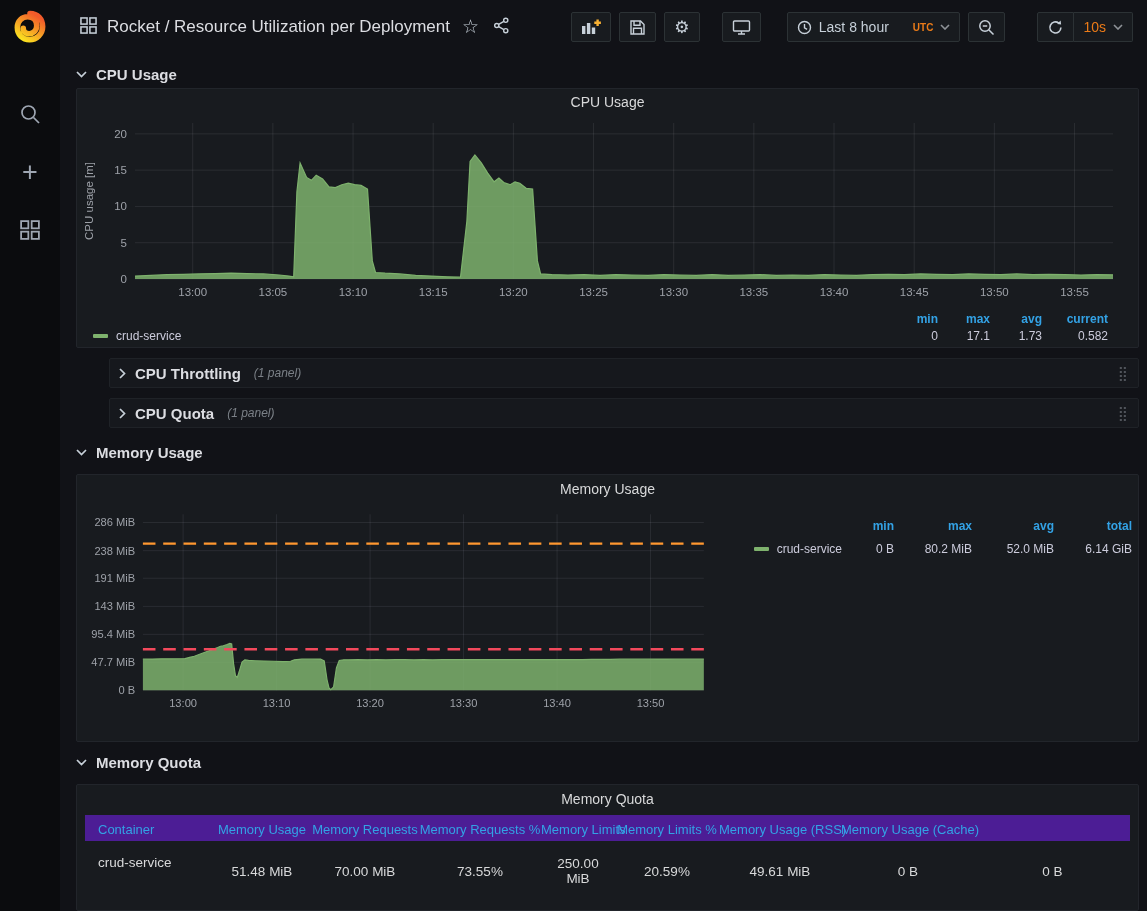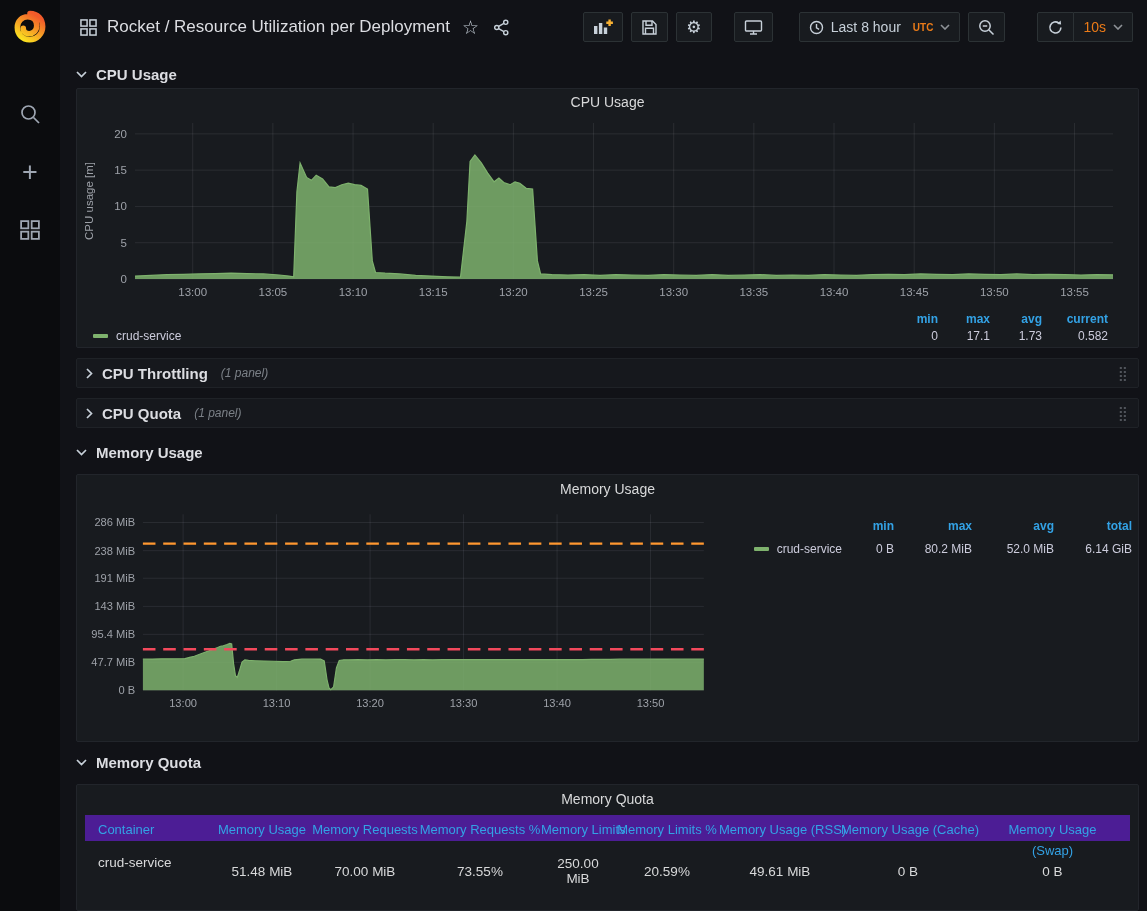--- a/index.html
+++ b/index.html
@@ -10,49 +10,49 @@
   
   .sidebar { width:60px; min-width:60px; background:#0b0c0e; display:flex; flex-direction:column; align-items:center; padding-top:8px; }
   .logo { width:38px; height:38px; cursor:pointer; }
   .side-icons { margin-top:52px; display:flex; flex-direction:column; align-items:center; gap:26px; }
   .side-btn { width:32px; height:32px; display:flex; align-items:center; justify-content:center; color:#9fa7b3; cursor:pointer; }
   .plus-glyph { font-size:27px; font-weight:200; color:#9fa7b3; line-height:1; }
 
   
   .main { flex:1; display:flex; flex-direction:column; min-width:0; }
   .topbar { height:54px; min-height:54px; display:flex; align-items:center; padding:0 14px 0 20px; }
-  .tb-left { display:flex; align-items:center; gap:10px; flex:1; min-width:0; }
+  .tb-left { display:flex; align-items:flex-start; gap:10px; flex:1; min-width:0; }
   .apps-icon { color:#c7d0d9; display:flex; }
   .dash-title { font-size:17px; color:#dcdde2; white-space:nowrap; }
   .title-icon-btn { color:#c7d0d9; font-size:19px; display:flex; align-items:center; cursor:pointer; padding:0 2px; line-height:1; }
   .tb-right { display:flex; align-items:center; gap:8px; }
   .tb-btn { height:30px; min-width:36px; padding:0 9px; background:#181b1f; border:1px solid #2c3235; border-radius:2px; display:flex; align-items:center; justify-content:center; gap:7px; color:#c7d0d9; cursor:pointer; }
   .tb-group { display:flex;padding-left:24px; }
   .tb-group .tb-btn:first-child { border-top-right-radius:0; border-bottom-right-radius:0; }
   .tb-group .tb-btn + .tb-btn { border-left:none; border-top-left-radius:0; border-bottom-left-radius:0; }
   .tp-text { font-size:14px; color:#c7d0d9; white-space:nowrap; }
-  .tp-utc { font-size:10px; font-weight:bold; color:#eb7b18; margin-left:5px; }
+  .tp-utc { font-size:10px; font-weight:bold; color:#eb7b18; margin-left:17px; }
   .orange-txt { color:#eb7b18; font-size:14px; font-weight:500; }
   .sp6 { width:6px; } .sp10 { width:10px; }
   .uni-icon { font-family:"DejaVu Sans",sans-serif; line-height:1; }
 
   
   .content { flex:1; padding:0 8px 0 16px; display:flex; flex-direction:column; min-width:0; }
   .section-head { display:flex; align-items:center; gap:9px; height:28px; margin-top:6px; cursor:pointer; }
   .section-head .chev { color:#c7d0d9; display:flex; }
   .section-title { font-size:15px; font-weight:bold; color:#dcdde2; }
   .panel-count { font-size:12px; font-style:italic; color:#7b8087; margin-left:4px; }
 
   .panel { background:#181b1f; border:1px solid #22252b; border-radius:2px; }
   .panel-title { height:28px; display:flex; align-items:center; justify-content:center; font-size:14px; font-weight:500; color:#d8d9da; cursor:pointer; }
 
   .cpu-panel { height:260px; display:flex; flex-direction:column; }
   .chart-wrap { padding:0 4px; }
 
-  .row-collapsed { background:#16181d; border:1px solid #1f2227; border-radius:2px; height:30px; margin-top:10px; display:flex; align-items:center; padding:0 10px 0 9px; gap:9px; cursor:pointer; }
+  .row-collapsed { background:#16181d; border:1px solid #1f2227; border-radius:2px; height:30px; margin-top:10px; display:flex; align-items:center; padding:0 10px 0 9px; gap:9px; cursor:pointer;margin-left:33px; }
   .row-collapsed .chev { color:#c7d0d9; display:flex; }
   .row-collapsed .drag { margin-left:auto; color:#50545b; font-family:"DejaVu Sans",sans-serif; font-size:14px; cursor:grab; }
 
   .mem-panel { height:268px; margin-top:8px; display:flex; flex-direction:column; }
   .mem-body { display:flex; flex:1; padding:0 0 2px 4px; }
 
   
   .legend-cpu { display:grid; grid-template-columns:auto 1fr 52px 52px 52px 66px; padding:3px 30px 4px 16px; row-gap:3px; font-size:12px; align-items:center; }
   .legend-mem { display:grid; grid-template-columns:auto 52px 78px 82px 78px; align-content:start; padding:16px 6px 0 44px; row-gap:9px; font-size:12px; align-items:center; }
   .lg-head { color:#33a2e5; font-weight:bold; text-align:right; }
@@ -365,21 +365,20 @@
         <div class="mq-table">
           <div id="mq-head" class="mq-head">
               <div class="hc">Container</div>
               <div class="hc">Memory Usage</div>
               <div class="hc">Memory Requests</div>
               <div class="hc">Memory Requests %</div>
               <div class="hc">Memory Limits</div>
               <div class="hc">Memory Limits %</div>
               <div class="hc">Memory Usage (RSS)</div>
               <div class="hc">Memory Usage (Cache)</div>
-              <div class="hc wrap">Memory Usage (Swap)</div>
             </div>
           <div id="mq-row" class="mq-row">
               <div class="c">crud-service</div>
               <div class="c">51.48 MiB</div>
               <div class="c">70.00 MiB</div>
               <div class="c">73.55%</div>
               <div class="c"><span class="cell-inner">250.00 MiB</span></div>
               <div class="c">20.59%</div>
               <div class="c">49.61 MiB</div>
               <div class="c">0 B</div>

